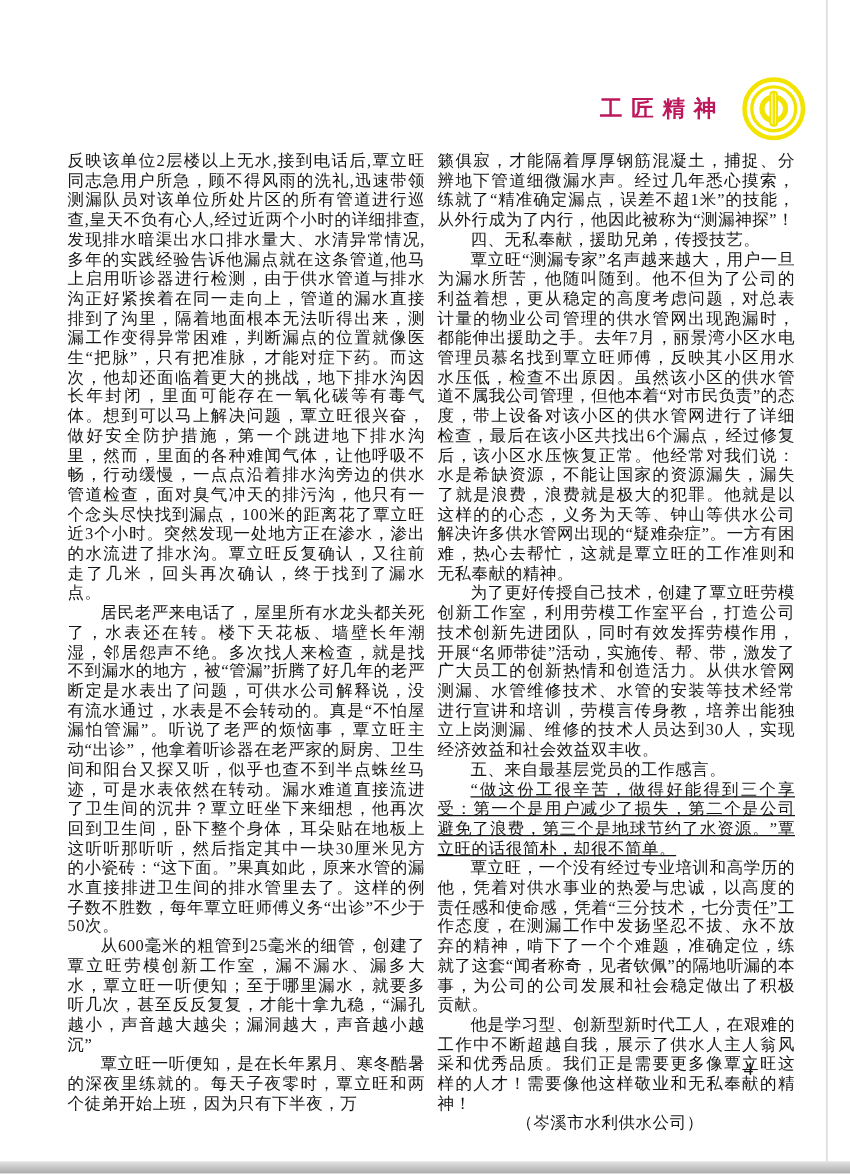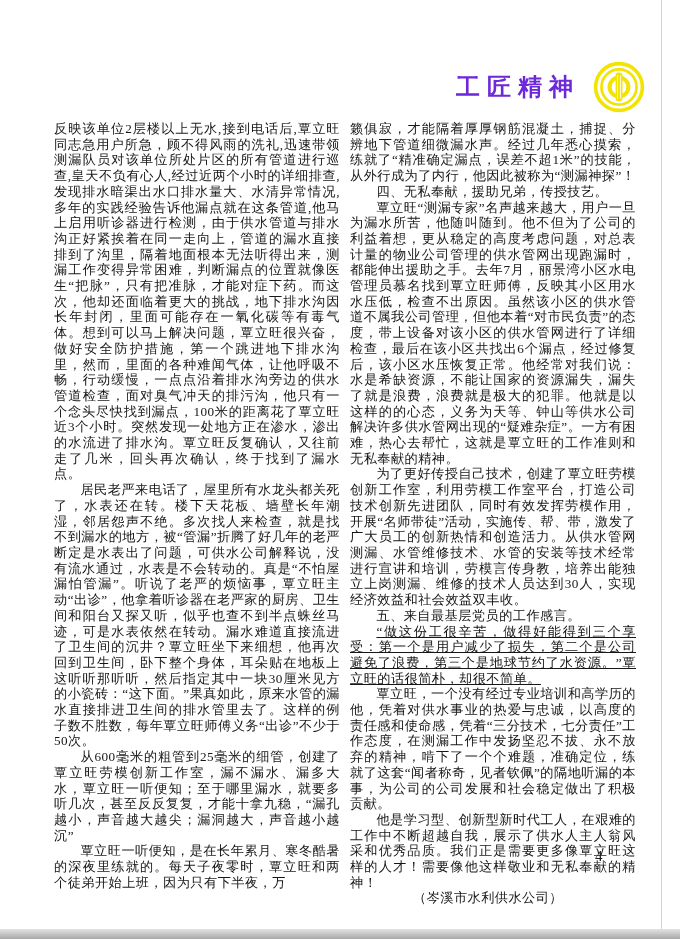--- a/index.html
+++ b/index.html
@@ -33,24 +33,24 @@
   
   .header {
     position: absolute;
     top: 60px;
     right: 34px;
     display: flex;
     align-items: center;
     gap: 12px;
   }
   .header-title {
-    font-size: 24px;
+    font-size: 18px;
     font-weight: bold;
     letter-spacing: 7px;
-    color: #6d28d9;
+    color: #be185d;
     white-space: nowrap;
   }
   .logo { width: 54px; height: 54px; display: block; }
 
   
   .content {
     position: absolute;
     top: 121px;
     left: 54px;
     width: 582px;

